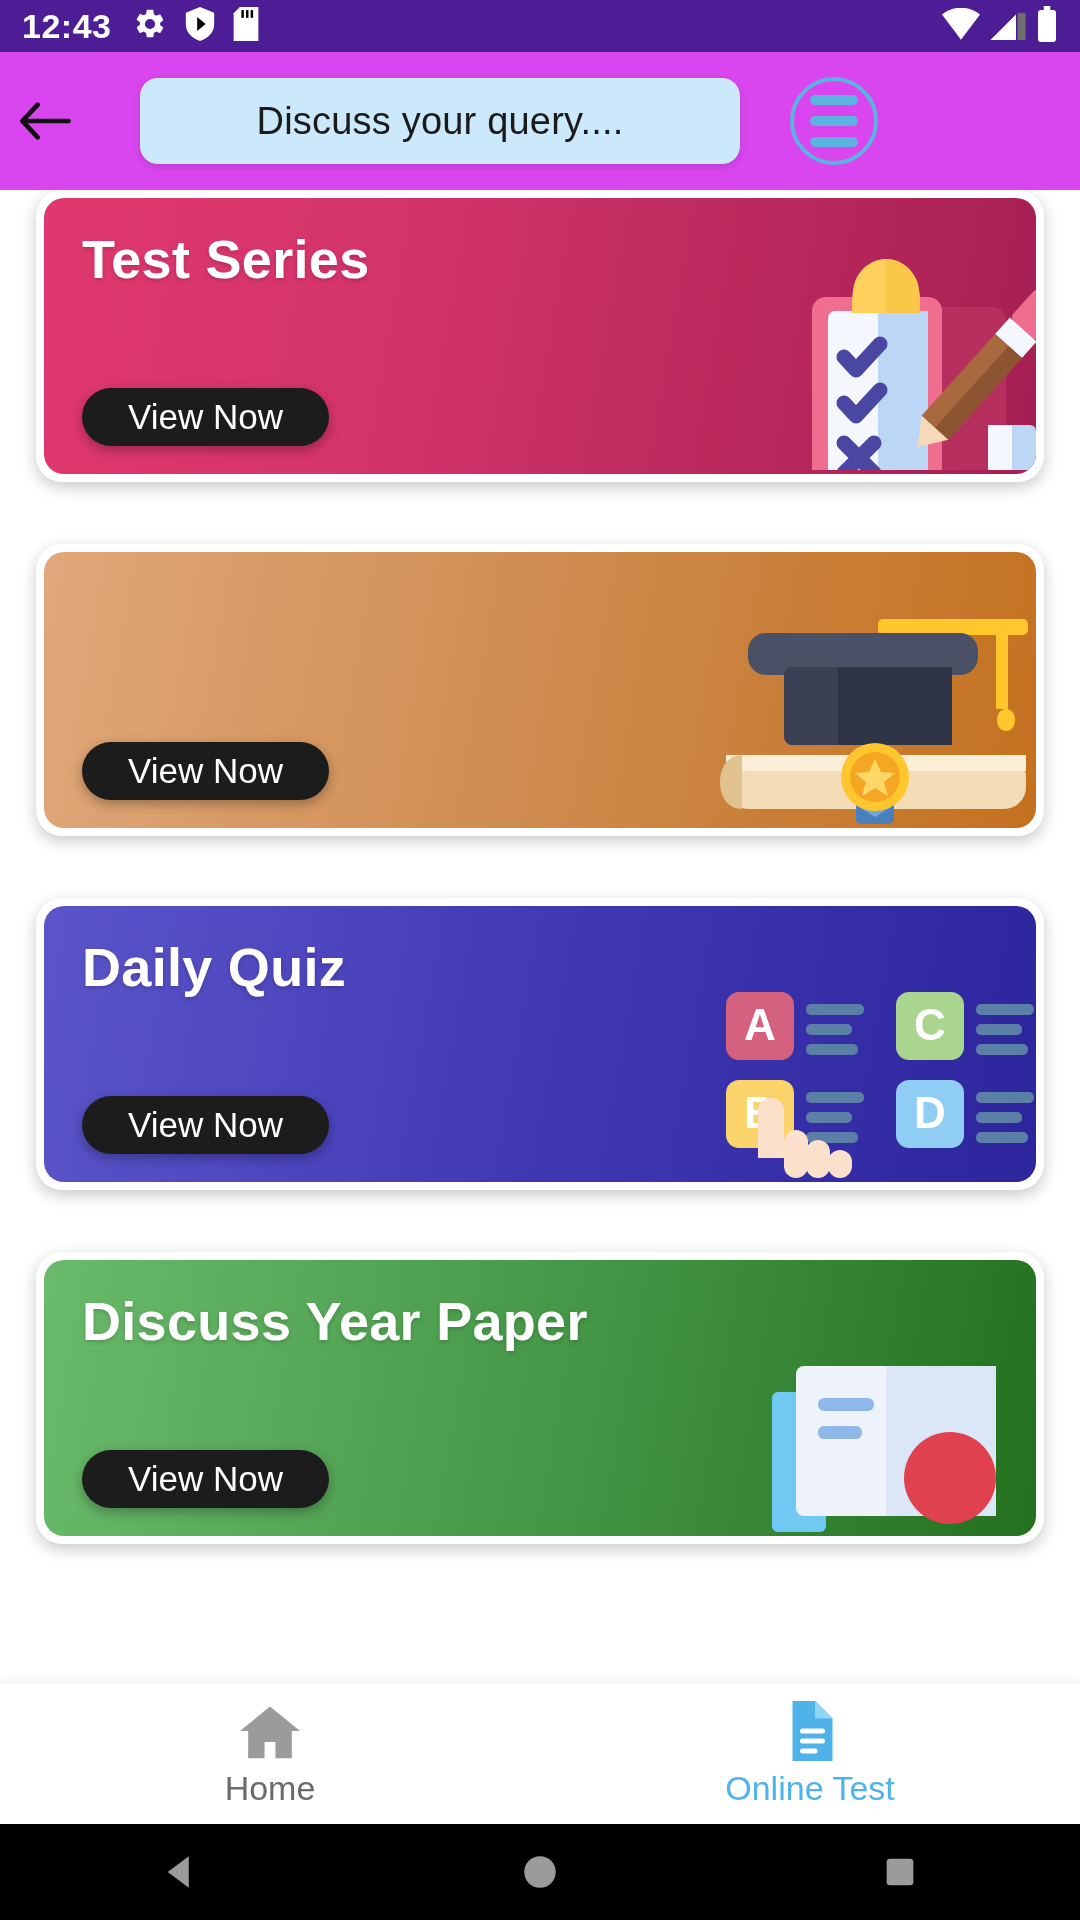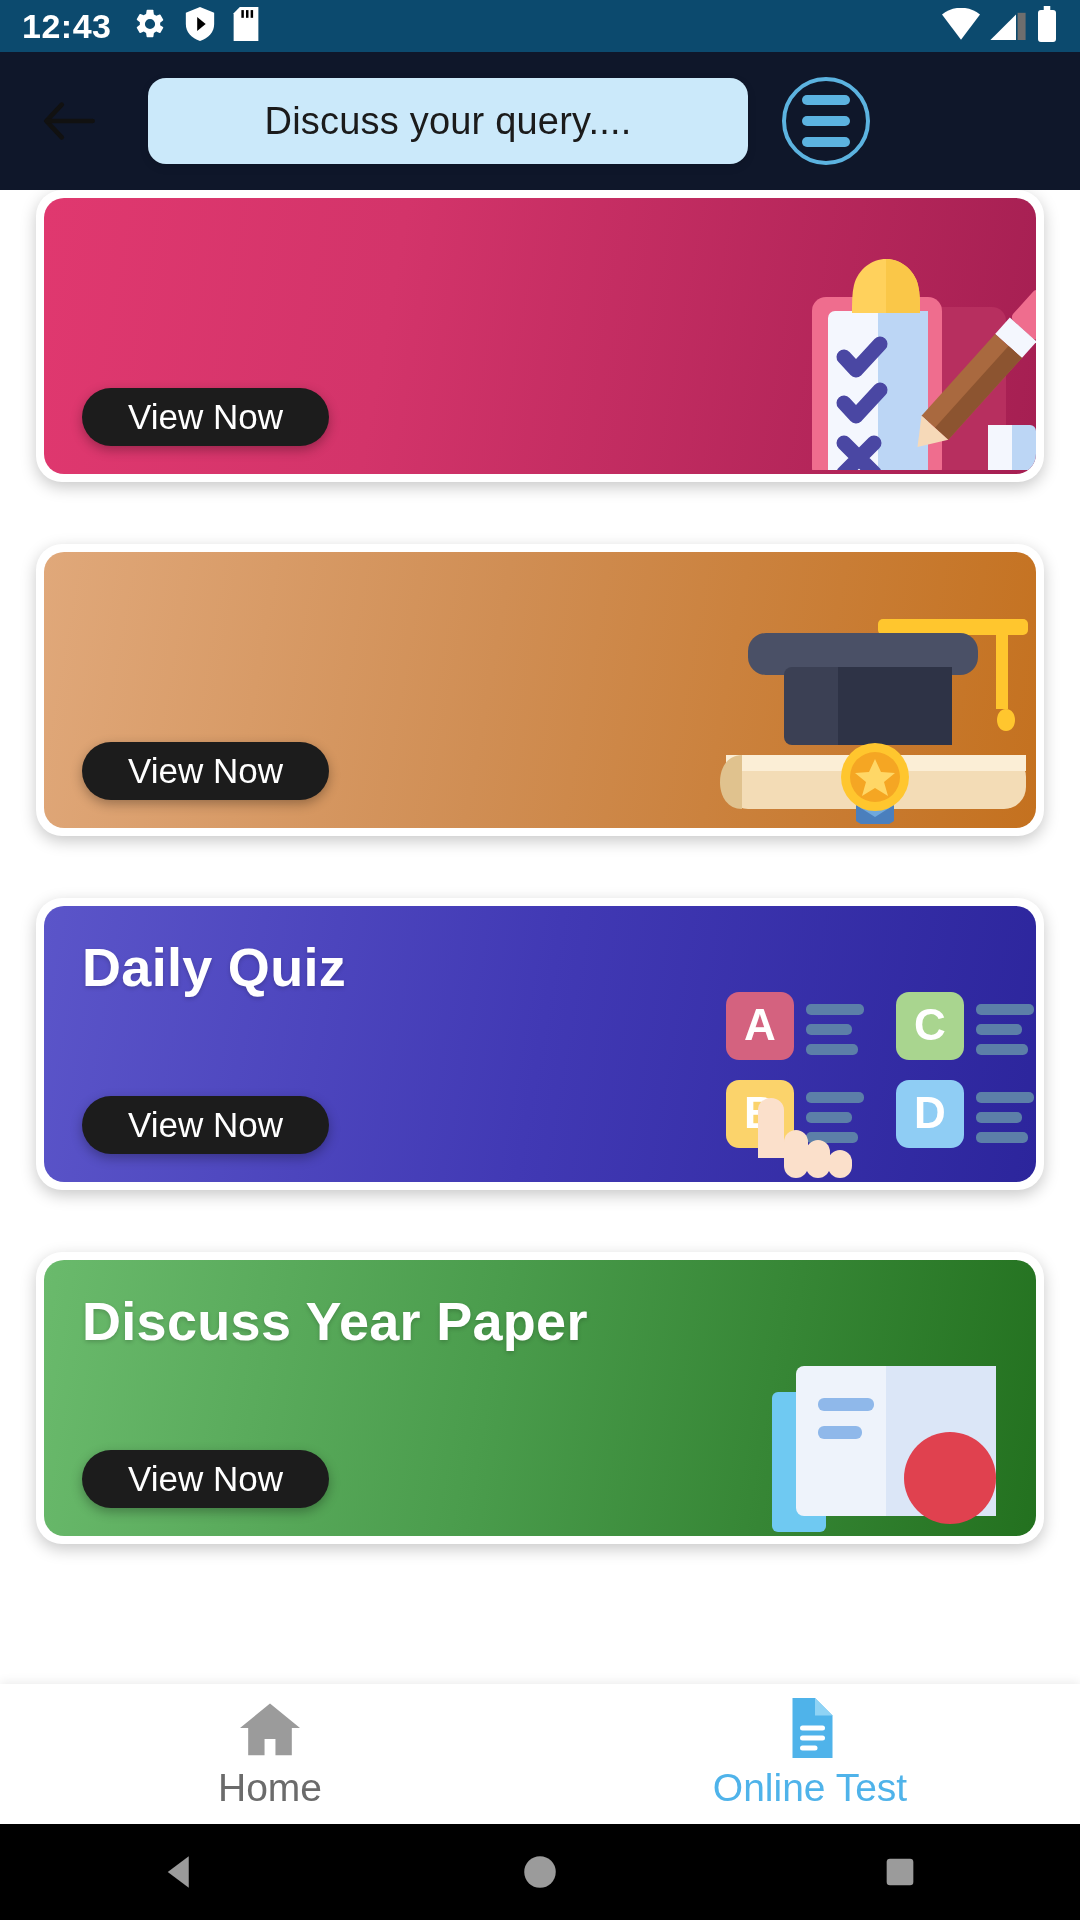--- a/index.html
+++ b/index.html
@@ -4,32 +4,33 @@
 <style>
   * { margin:0; padding:0; box-sizing:border-box; }
   html,body { width:1080px; height:1920px; overflow:hidden; }
   body {
     font-family: "Liberation Sans", sans-serif;
     background:#ffffff;
   }
 
   
   .statusbar {
-    height:52px; background:#0c4a6e; color:#fff;
+    height:52px; background:#4c1d95; color:#fff;
     display:flex; align-items:center; padding:0 22px;
   }
   .sb-time { font-size:34px; font-weight:600; letter-spacing:0.5px; }
   .sb-left-icons { display:flex; align-items:center; gap:18px; margin-left:22px; }
   .sb-right { margin-left:auto; display:flex; align-items:center; gap:10px; }
 
   
   .header {
-    height:138px; background:#0f172a;
-    display:flex; align-items:center; padding:0 40px;
+    height:138px; background:#d946ef;
+    display:flex; align-items:center; padding:0 16px;
     position:relative;
+    gap:16px;
   }
   .back-arrow { width:74px; display:flex; align-items:center; justify-content:flex-start; cursor:pointer; }
   .query-pill {
     flex:1; margin:0 34px;
     background:#cbe9fa; border-radius:18px;
     height:86px; display:flex; align-items:center; justify-content:center;
     box-shadow:0 3px 9px rgba(0,0,0,0.13);
     max-width:600px;
   }
   .query-pill span { font-size:38px; color:#1b1b1b; letter-spacing:0.2px; }
@@ -84,21 +85,21 @@
   
   .bottomnav {
     position:absolute; left:0; right:0; bottom:96px; height:140px;
     background:#fff; display:flex; align-items:center;
     box-shadow:0 -2px 10px rgba(0,0,0,0.08);
   }
   .nav-item {
     flex:1; display:flex; flex-direction:column; align-items:center; justify-content:center;
     gap:4px; cursor:pointer;
   }
-  .nav-label { font-size:39px; color:#6b6b6b; }
+  .nav-label { font-size:34px; color:#6b6b6b; }
   .nav-item.active .nav-label { color:#4fb3ea; }
 
   
   .androidnav {
     position:absolute; left:0; right:0; bottom:0; height:96px;
     background:#000; display:flex; align-items:center; justify-content:space-around;
   }
   .an-btn { display:flex; align-items:center; justify-content:center; width:120px; height:96px; cursor:pointer; }
 </style>
 </head>
@@ -162,20 +163,21 @@
     <i></i>
     <i></i>
     <i></i>
   </div>
 </div>
 
 <div class="content">
 
   <div class="card-wrap">
     <div class="card c-test">
+      <div class="card-title">Test Series</div>
       <button class="view-btn">View Now</button>
       <div class="illus">
         <svg width="330" height="225" viewBox="0 0 330 225">
           <rect x="180" y="62" width="120" height="175" rx="14" fill="#b72f5f"></rect>
           <rect x="106" y="52" width="130" height="185" rx="14" fill="#ef6d8e"></rect>
           <rect x="122" y="66" width="100" height="175" rx="7" fill="#f4f7fe"></rect>
           <rect x="172" y="66" width="50" height="175" fill="#bcd6f5"></rect>
           <path d="M148 40c4-16 18-26 32-26s28 10 32 26c2 8 2 18 2 28h-68c0-10 0-20 2-28z" fill="#ffd15c"></path>
           <path d="M180 14c14 0 28 10 32 26 2 8 2 18 2 28h-34V14z" fill="#fac748"></path>
           <path d="M138 112l12 13 24-26" stroke="#4a47a3" stroke-width="15" fill="none" stroke-linecap="round" stroke-linejoin="round"></path>

